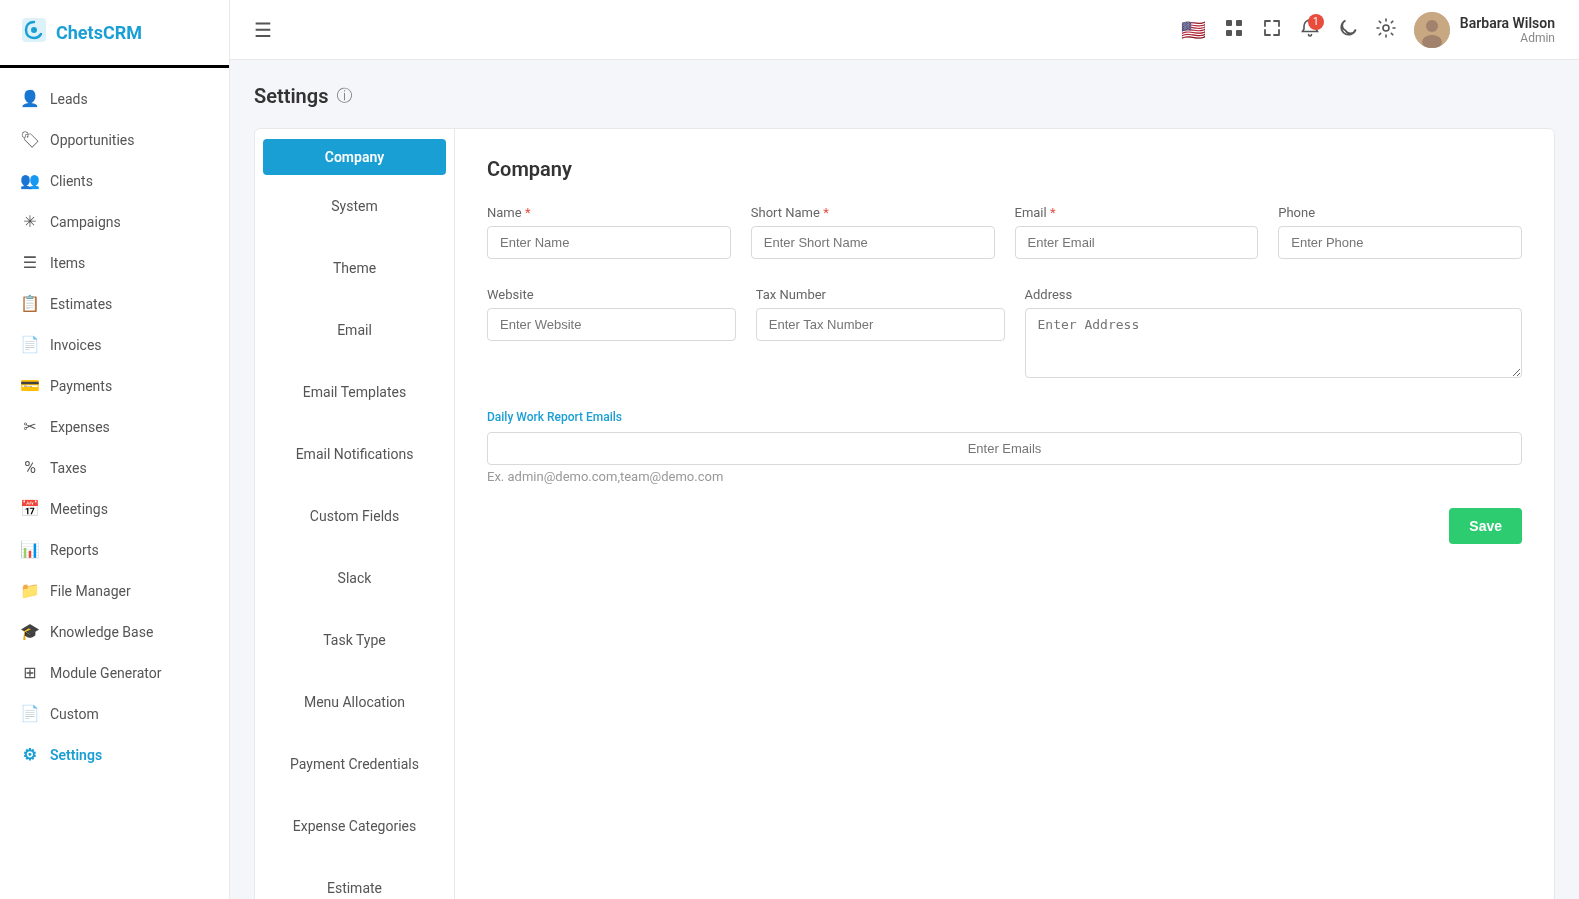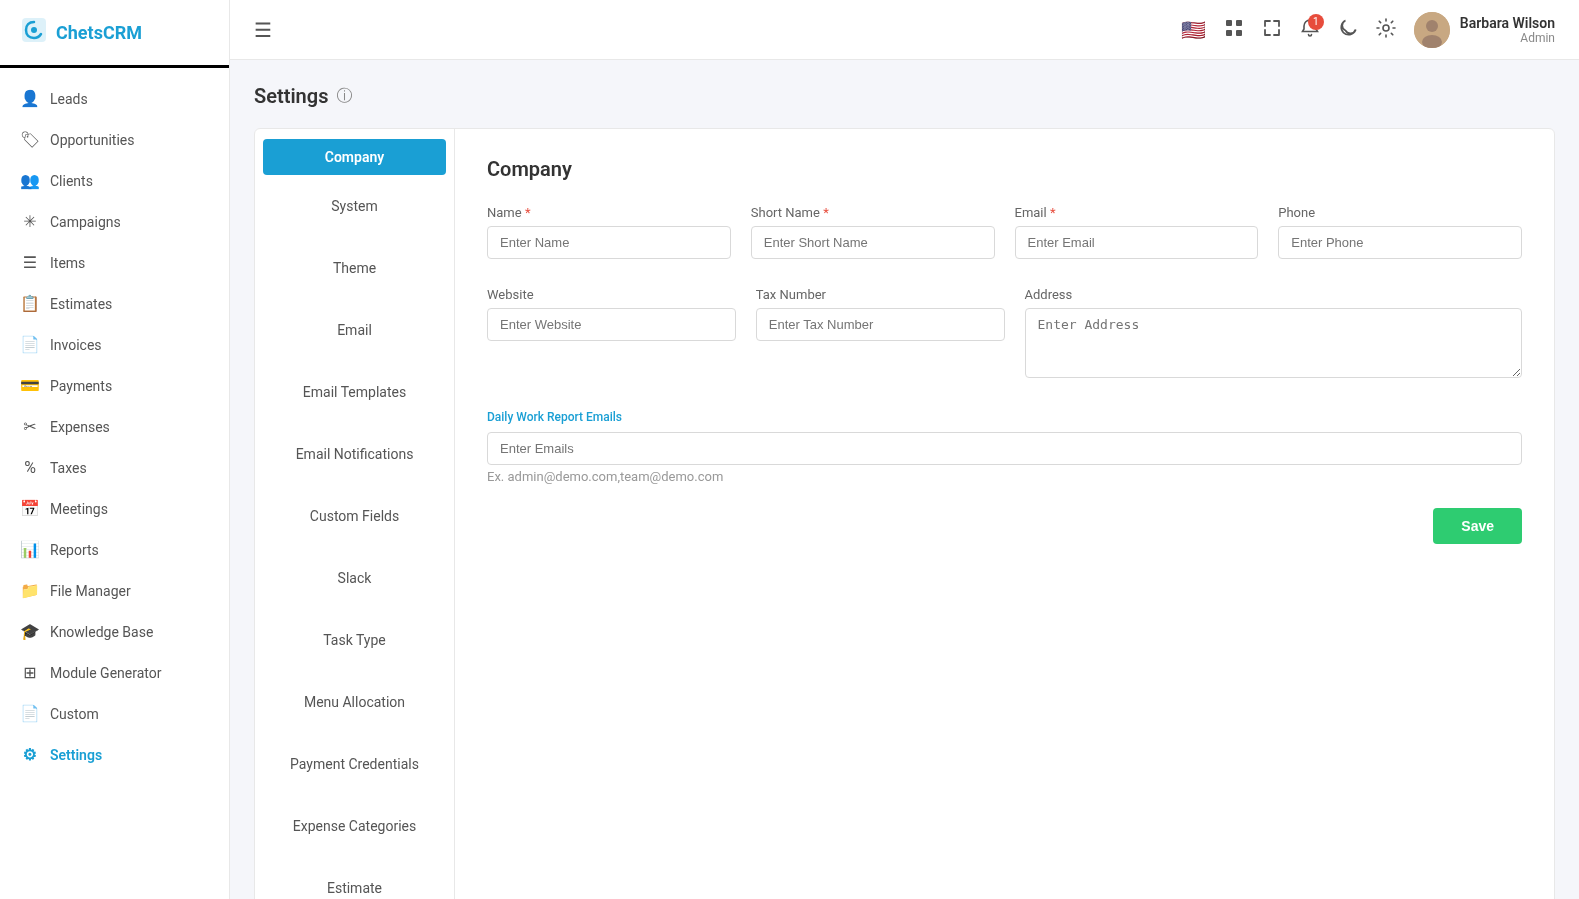--- a/index.html
+++ b/index.html
@@ -58,21 +58,21 @@
     .form-label .required { color: #e74c3c; }
     .form-input { width: 100%; padding: 8px 12px; border: 1px solid #d9d9d9; border-radius: 4px; font-size: 13px; color: #333; outline: none; }
     .form-textarea { width: 100%; padding: 8px 12px; border: 1px solid #d9d9d9; border-radius: 4px; font-size: 13px; color: #0369a1; outline: none; resize: vertical; min-height: 70px; }
 
     
     .daily-report-label { font-size: 12px; color: #1a9fd4; font-weight: 500; margin-bottom: 8px; }
     .form-hint { font-size: 13px; color: #999; margin-top: 4px; }
 
     
     .save-row { display: flex; justify-content: flex-end; margin-top: 24px; }
-    .btn-save { background: #2ecc71; color: #fff; border: none; padding: 10px 28px; border-radius: 4px; font-size: 14px; font-weight: 600; cursor: pointer; }
+    .btn-save { background: #2ecc71; color: #fff; border: none; padding: 10px 20px; border-radius: 4px; font-size: 14px; font-weight: 600; cursor: pointer; }
 
     
     .flag-icon { font-size: 20px; }
   </style>
 </head>
 <body>
 
 <div class="sidebar">
   <div class="sidebar-logo">
     <span class="sidebar-logo-icon">
@@ -275,21 +275,21 @@
             <input class="form-input" type="text" placeholder="Enter Tax Number" style="">
           </div>
           <div class="form-group" style="flex:2;">
             <label class="form-label">Address</label>
             <textarea class="form-textarea" placeholder="Enter Address" style=""></textarea>
           </div>
         </div>
 
         <div style="margin-bottom:20px;">
           <div class="daily-report-label">Daily Work Report Emails</div>
-          <input class="form-input" type="text" style="width: 100%;" placeholder="Enter Emails">
+          <input class="form-input" type="text" style="width: 100%; text-align: center;" placeholder="Enter Emails">
           <div class="form-hint">Ex. admin@demo.com,team@demo.com</div>
         </div>
 
         <div class="save-row">
           <button class="btn-save">Save</button>
         </div>
       </div>
     </div>
   </div>
 </div>

